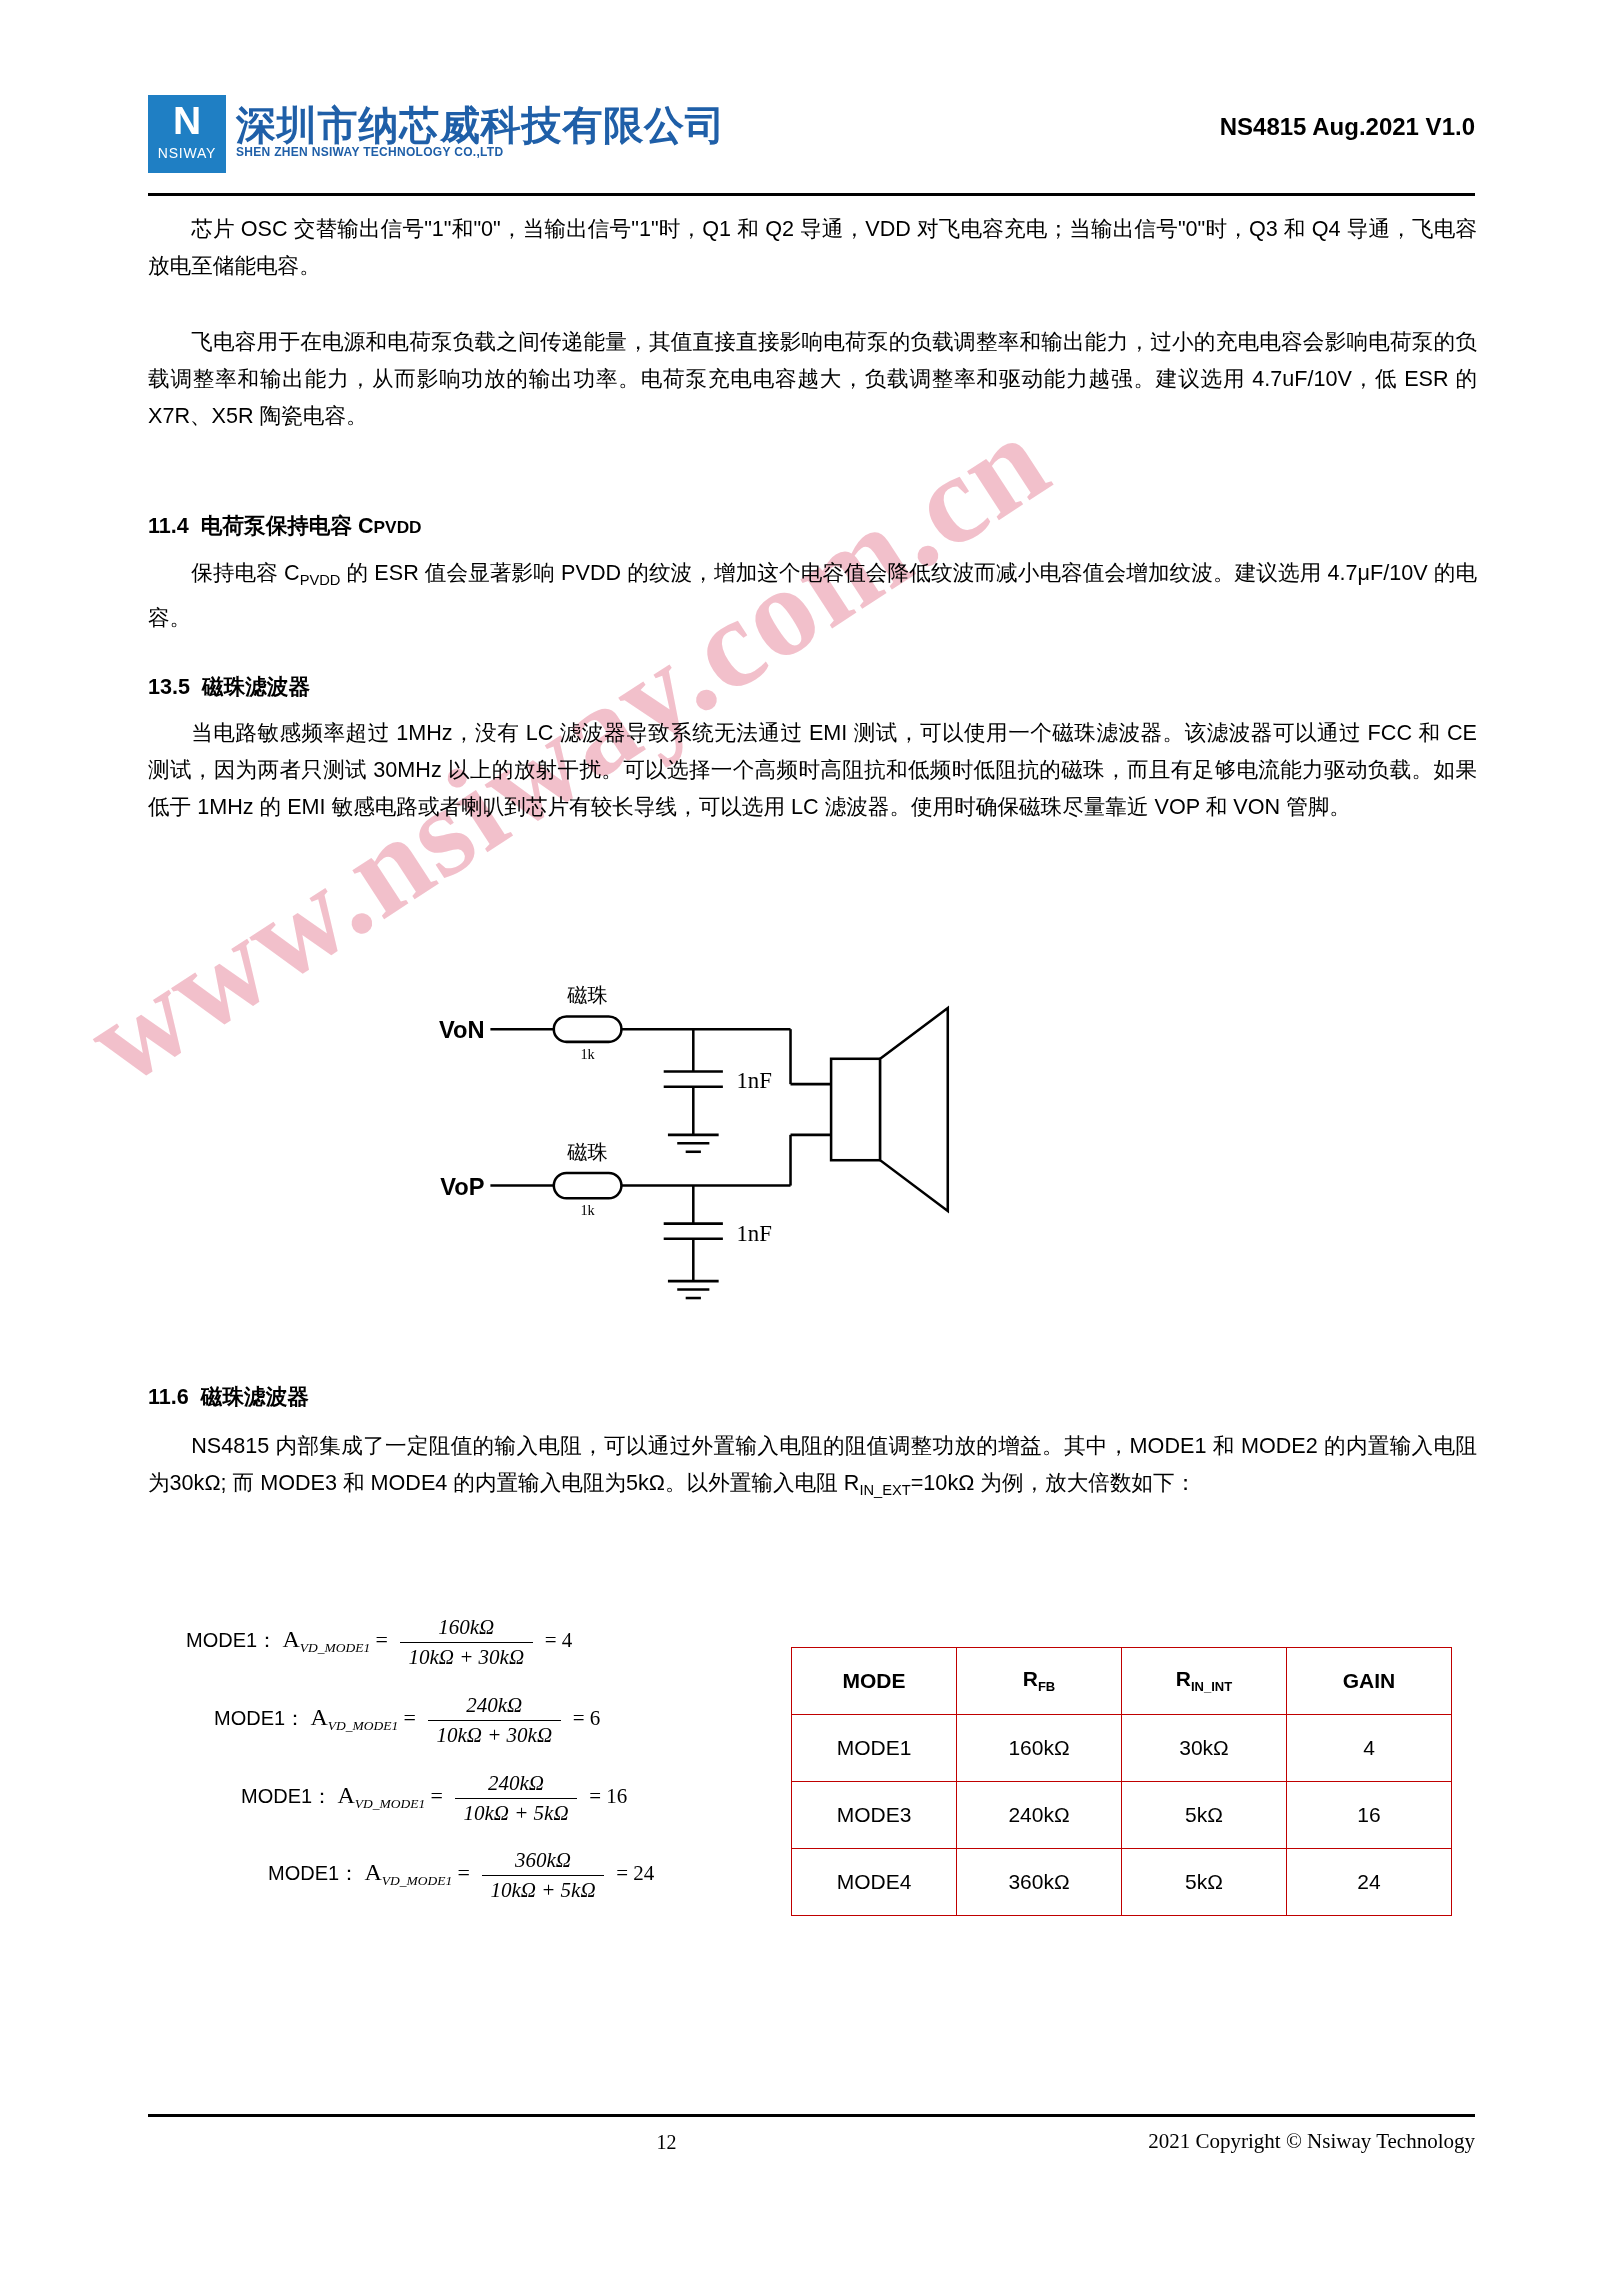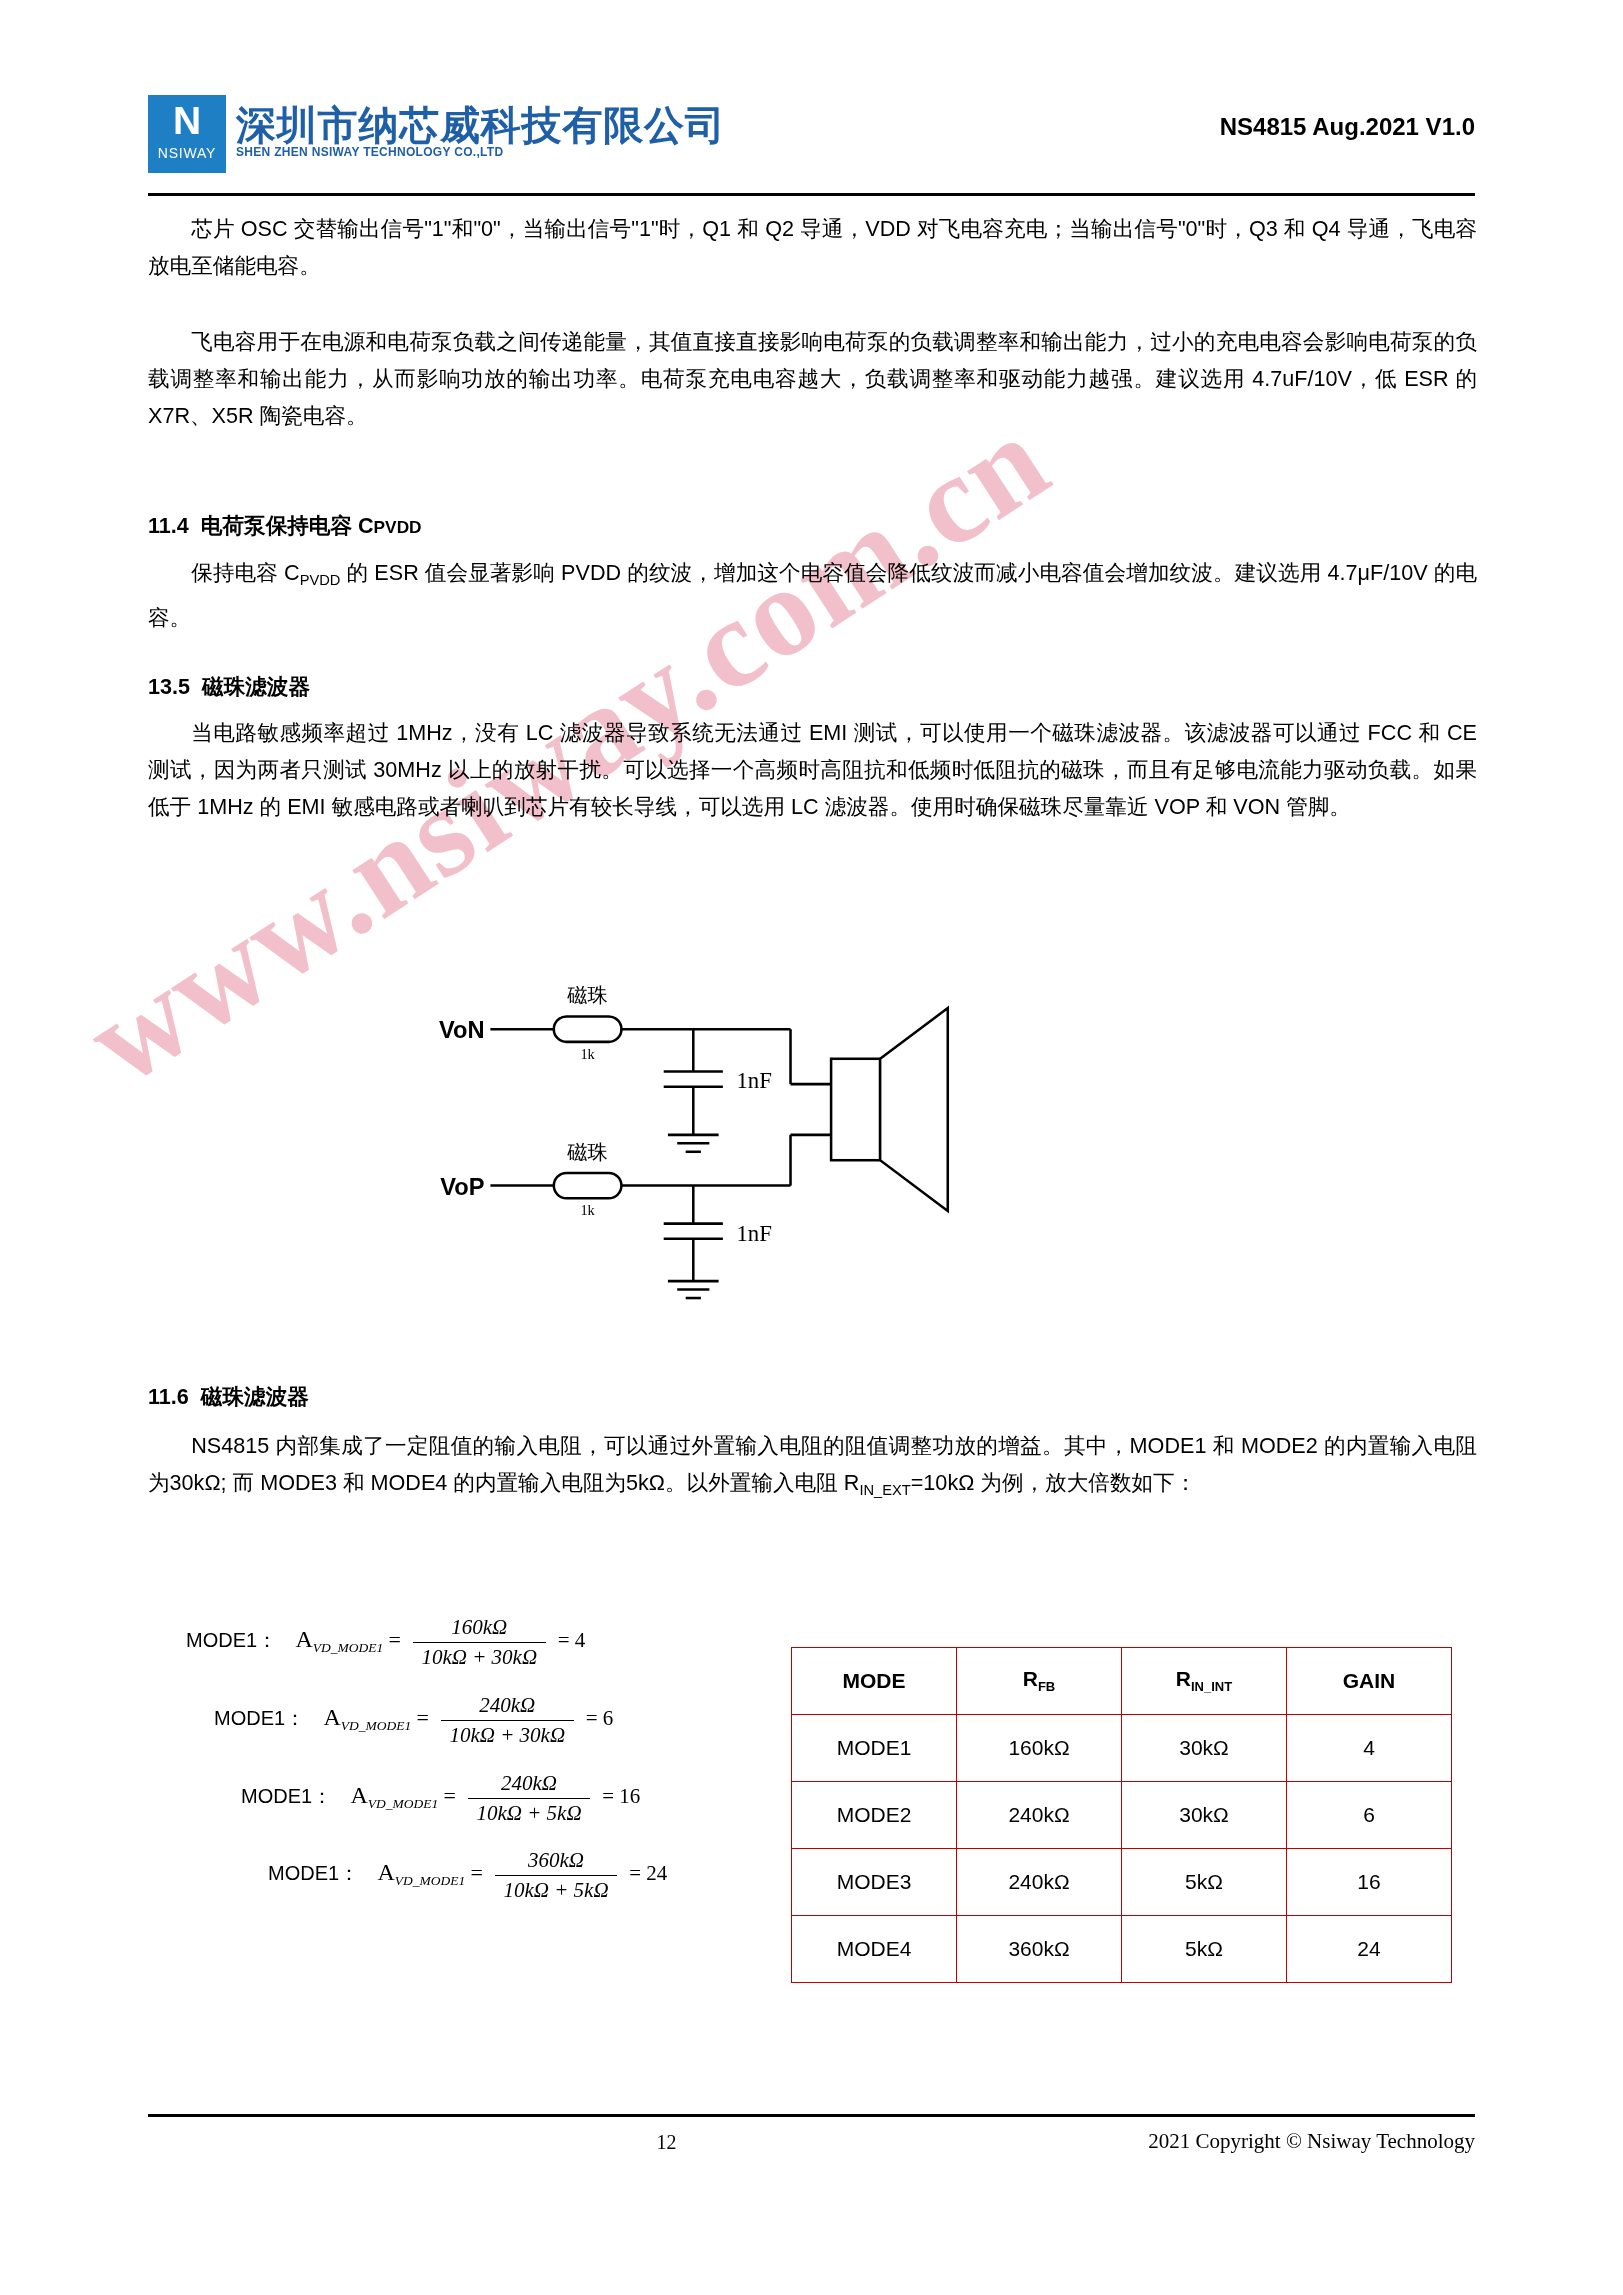--- a/index.html
+++ b/index.html
@@ -102,21 +102,21 @@
     z-index:10;
   }
 
   
   .formula-area{position:absolute;left:148px;top:1615px;width:702px;height:338px;}
   .frow{position:absolute;font-size:21px;color:#000;font-family:"Liberation Serif",serif;}
   .frow .lbl{font-family:"Liberation Sans",sans-serif;font-size:20px;}
   .frac{display:inline-block;vertical-align:middle;text-align:center;margin:0 6.8px;}
   .frac .nu{display:block;padding:0 8.5px 1.7px;border-bottom:1.7px solid #000;font-style:italic;font-size:21px;}
   .frac .de{display:block;padding:2.5px 8.5px 0;font-style:italic;font-size:21px;}
-  .avd{font-style:italic;margin-left:13px;}
+  .avd{font-style:italic;}
   .avd .base{font-style:normal;font-family:"Liberation Serif",serif;font-size:24px;}
   .avd .sub{font-size:13.5px;vertical-align:sub;font-style:italic;}
 
   
   table.gain{
     position:absolute;left:791px;top:1647px;
     border-collapse:collapse;
     font-family:"Liberation Sans",sans-serif;
   }
   table.gain td,table.gain th{
@@ -281,26 +281,20 @@
         <th><span>R</span><sub>IN_INT</sub></th>
         <th>GAIN</th>
       </tr>
       <tr>
         <td>MODE1</td>
         <td>160kΩ</td>
         <td>30kΩ</td>
         <td>4</td>
       </tr>
       <tr>
-        <td>MODE2</td>
-        <td>240kΩ</td>
-        <td>30kΩ</td>
-        <td>6</td>
-      </tr>
-      <tr>
         <td>MODE3</td>
         <td>240kΩ</td>
         <td>5kΩ</td>
         <td>16</td>
       </tr>
       <tr>
         <td>MODE4</td>
         <td>360kΩ</td>
         <td>5kΩ</td>
         <td>24</td>

